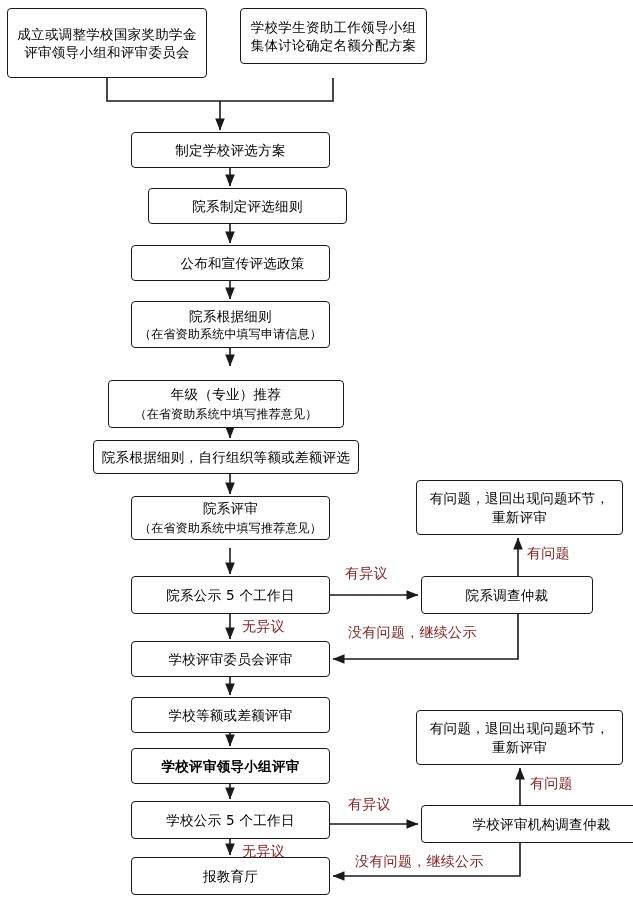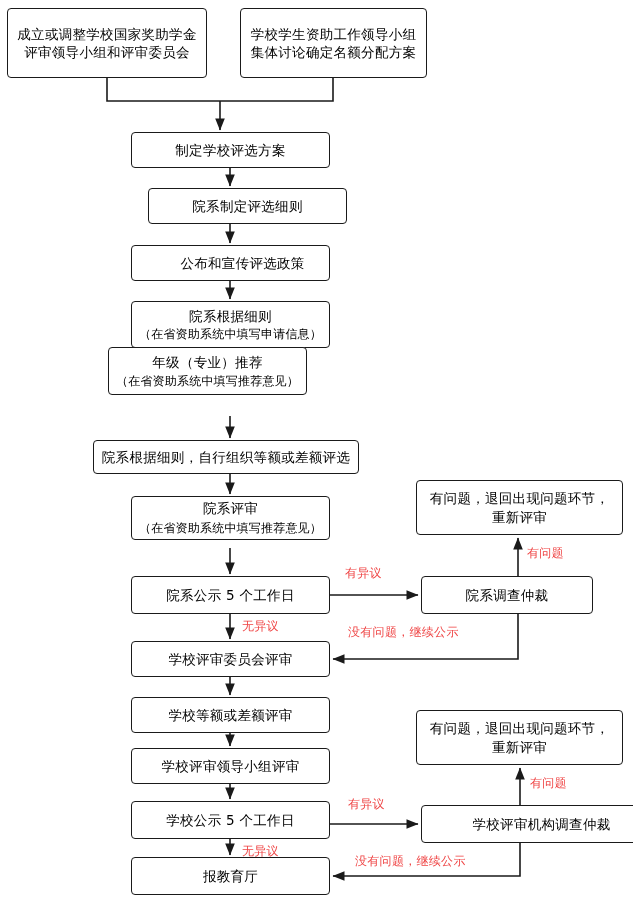--- a/index.html
+++ b/index.html
@@ -49,22 +49,22 @@
     font-size: 12px;
     white-space: nowrap;
     letter-spacing: 0.2px;
     margin-top: 1px;
   }
   .node.two-line .line-main {
     font-size: 13.5px;
   }
   .edge-label {
     position: absolute;
-    font-size: 12px;
-    color: #ef4444;
+    font-size: 14px;
+    color: #7f1d1d;
     white-space: nowrap;
     letter-spacing: 0.3px;
     z-index: 3;
     background: transparent;
   }
 </style>
 </head>
 <body>
 
 <div id="flowchart">
@@ -105,21 +105,21 @@
 
       <path d="M520,843 L520,876 L333,876" marker-end="url(#arrow)"></path>
     </g>
   </svg>
 
   <div class="node two-line" style="left:7px; top:8px; width:200px; height:70px;">
     <span class="line-main">成立或调整学校国家奖助学金</span>
     <span class="line-main">评审领导小组和评审委员会</span>
   </div>
 
-  <div class="node two-line" style="left:240px; top:8px; width:187px; height:70px;">
+  <div class="node two-line" style="left:240px; top:8px; width:187px; height:56px;">
     <span class="line-main">学校学生资助工作领导小组</span>
     <span class="line-main">集体讨论确定名额分配方案</span>
   </div>
 
   <div class="node" style="left:131px; top:132px; width:199px; height:36px;">
     <span class="line-main">制定学校评选方案</span>
   </div>
 
   <div class="node" style="left:148px; top:188px; width:199px; height:36px;">
     <span class="line-main">院系制定评选细则</span>
@@ -127,21 +127,21 @@
 
   <div class="node" style="left:131px; top:245px; width:199px; height:36px;padding-left:24px;">
     <span class="line-main">公布和宣传评选政策</span>
   </div>
 
   <div class="node" style="left:131px; top:301px; width:199px; height:47px;">
     <span class="line-main">院系根据细则</span>
     <span class="line-sub">（在省资助系统中填写申请信息）</span>
   </div>
 
-  <div class="node" style="left:108px; top:347px; width:199px; height:48px;">
+  <div class="node" style="left:108px; top:380px; width:236px; height:48px;font-family:Liberation Serif, serif;">
     <span class="line-main">年级（专业）推荐</span>
     <span class="line-sub">（在省资助系统中填写推荐意见）</span>
   </div>
 
   <div class="node" style="left:93px; top:440px; width:266px; height:34px;">
     <span class="line-main">院系根据细则，自行组织等额或差额评选</span>
   </div>
 
   <div class="node" style="left:131px; top:496px; width:199px; height:44px;font-family:Liberation Serif, serif;">
     <span class="line-main">院系评审</span>
@@ -162,21 +162,21 @@
   </div>
 
   <div class="node" style="left:131px; top:641px; width:199px; height:36px;">
     <span class="line-main">学校评审委员会评审</span>
   </div>
 
   <div class="node" style="left:131px; top:697px; width:199px; height:36px;">
     <span class="line-main">学校等额或差额评审</span>
   </div>
 
-  <div class="node" style="left:131px; top:748px; width:199px; height:36px;">
+  <div class="node" style="left:131px; top:748px; width:199px; height:36px;font-weight:bold;">
     <span class="line-main">学校评审领导小组评审</span>
   </div>
 
   <div class="node" style="left:131px; top:801px; width:199px; height:38px;">
     <span class="line-main">学校公示 5 个工作日</span>
   </div>
 
   <div class="node" style="left:421px; top:805px; width:241px; height:38px;">
     <span class="line-main">学校评审机构调查仲裁</span>
   </div>

